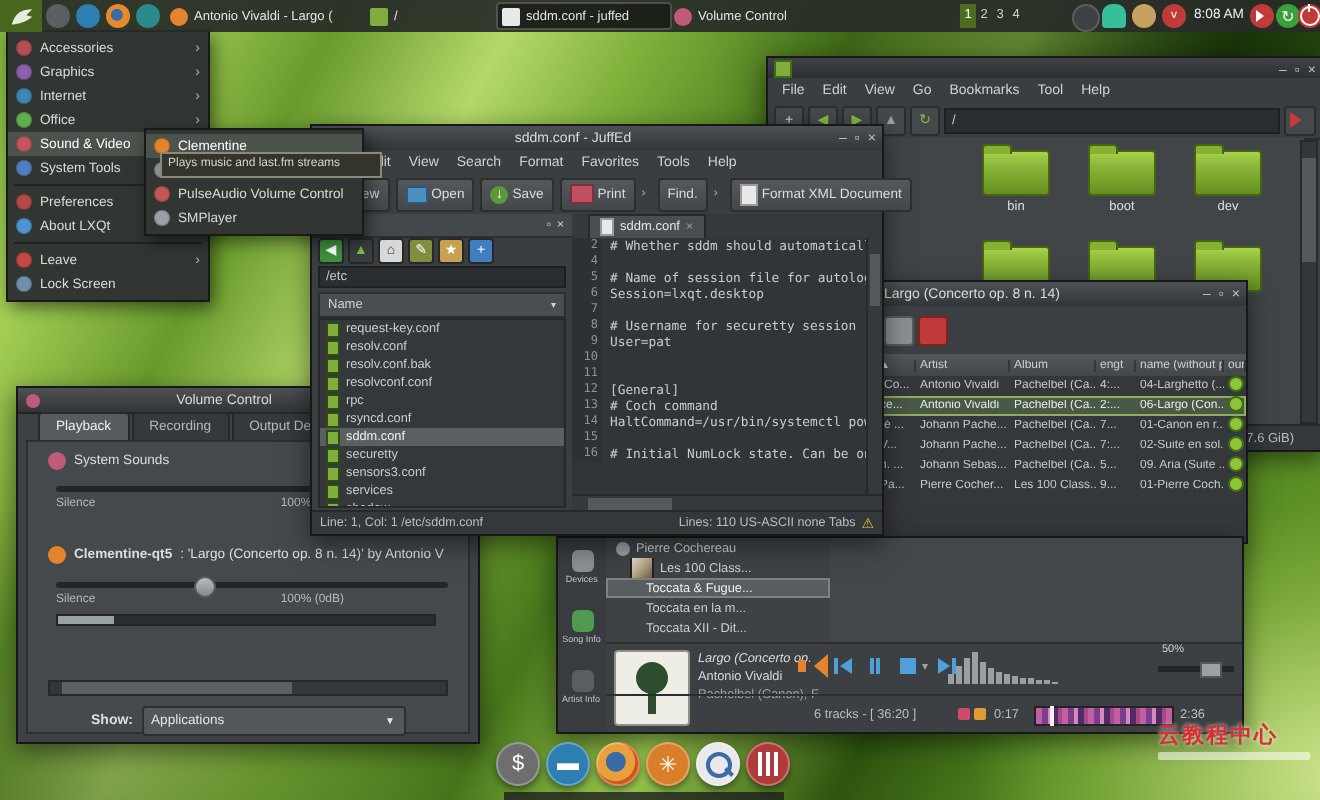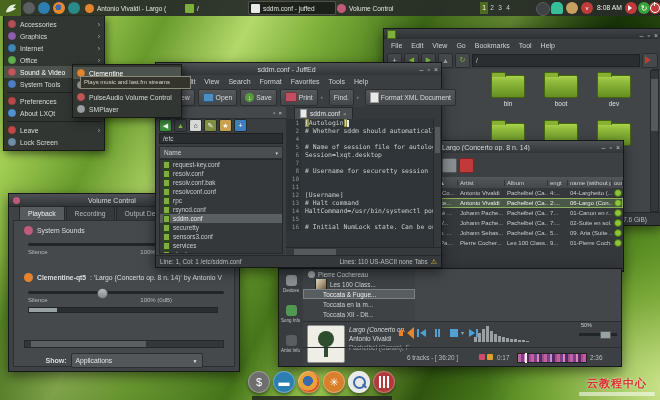--- a/index.html
+++ b/index.html
@@ -218,21 +218,21 @@
   .dock-icon{width:22px;height:22px;border-radius:50%;box-shadow:inset 0 0 0 1px rgba(255,255,255,.3),0 2px 3px rgba(0,0,0,.4);
     display:flex;align-items:center;justify-content:center;color:#fff;font-size:11px;position:relative;}
   .dock-icon.ff{background:radial-gradient(circle at 45% 45%,#3a6aa8 0 28%,#e8a03a 30% 55%,#d4531c 58%)!important;}
   .mixer-bars{width:12px;height:12px;background:
     linear-gradient(#fff 0 0) 1px 0/2px 12px no-repeat,
     linear-gradient(#fff 0 0) 5px 0/2px 12px no-repeat,
     linear-gradient(#fff 0 0) 9px 0/2px 12px no-repeat;}
   .lens{width:9px;height:9px;border:2px solid #3a6aa8;border-radius:50%;position:relative;}
   .lens::after{content:"";position:absolute;left:7px;top:7px;width:5px;height:2px;background:#3a6aa8;transform:rotate(45deg);}
   #dock-strip{position:absolute;left:252px;top:396px;width:140px;height:4px;background:rgba(30,30,30,.8);z-index:69;}
-  #watermark{position:absolute;right:5px;bottom:4px;z-index:80;text-align:center;margin-left:36px;}
+  #watermark{position:absolute;right:5px;bottom:20px;z-index:80;text-align:left;margin-left:36px;}
   #wm-text{font-size:11px;font-weight:bold;color:#d83030;text-shadow:0 0 2px rgba(255,255,255,.8);letter-spacing:1px;}
   #wm-sub{margin-top:1px;height:4px;width:76px;margin-left:auto;margin-right:auto;background:rgba(255,255,255,.55);border-radius:1px;}
 </style>
 </head>
 <body>
 
 <div id="desktop">
   <div id="wallpaper"></div>
 
   <div class="win" id="fm-window">
@@ -634,31 +634,31 @@
     </div>
     <div id="jf-editor">
       <div id="jf-tabbar">
         <span id="jf-tab">
           <span class="ico-doc" style="width:5px;height:7px;"></span>
           <span>sddm.conf</span>
           <span style="color:#9aa0a3;font-size:6px;">×</span>
         </span>
       </div>
       <div id="jf-text">
-          <div class="eline"><span class="lnum">1</span><span class="ltext"><span class="bracket">[</span>Autologin<span class="bracket">]</span><span class="caret"></span></span></div>
           <div class="eline"><span class="lnum">2</span><span class="ltext"># Whether sddm should automatically log</span></div>
           <div class="eline"><span class="lnum">4</span><span class="ltext"></span></div>
           <div class="eline"><span class="lnum">5</span><span class="ltext"># Name of session file for autologin se</span></div>
           <div class="eline"><span class="lnum">6</span><span class="ltext">Session=lxqt.desktop</span></div>
           <div class="eline"><span class="lnum">7</span><span class="ltext"></span></div>
           <div class="eline"><span class="lnum">8</span><span class="ltext"># Username for securetty session</span></div>
+          <div class="eline"><span class="lnum">9</span><span class="ltext">User=pat</span></div>
           <div class="eline"><span class="lnum">10</span><span class="ltext"></span></div>
           <div class="eline"><span class="lnum">11</span><span class="ltext"></span></div>
-          <div class="eline"><span class="lnum">12</span><span class="ltext">[Username]</span></div>
-          <div class="eline"><span class="lnum">13</span><span class="ltext"># Halt command</span></div>
+          <div class="eline"><span class="lnum">12</span><span class="ltext">[General]</span></div>
+          <div class="eline"><span class="lnum">13</span><span class="ltext"># Coch command</span></div>
           <div class="eline"><span class="lnum">14</span><span class="ltext">HaltCommand=/usr/bin/systemctl poweroff</span></div>
           <div class="eline"><span class="lnum">15</span><span class="ltext"></span></div>
           <div class="eline"><span class="lnum">16</span><span class="ltext"># Initial NumLock state. Can be on, off</span></div>
         </div>
       <div id="jf-vscroll">
           <div class="handle"></div>
         </div>
     </div>
     <div id="jf-hscroll">
         <div class="handle"></div>

